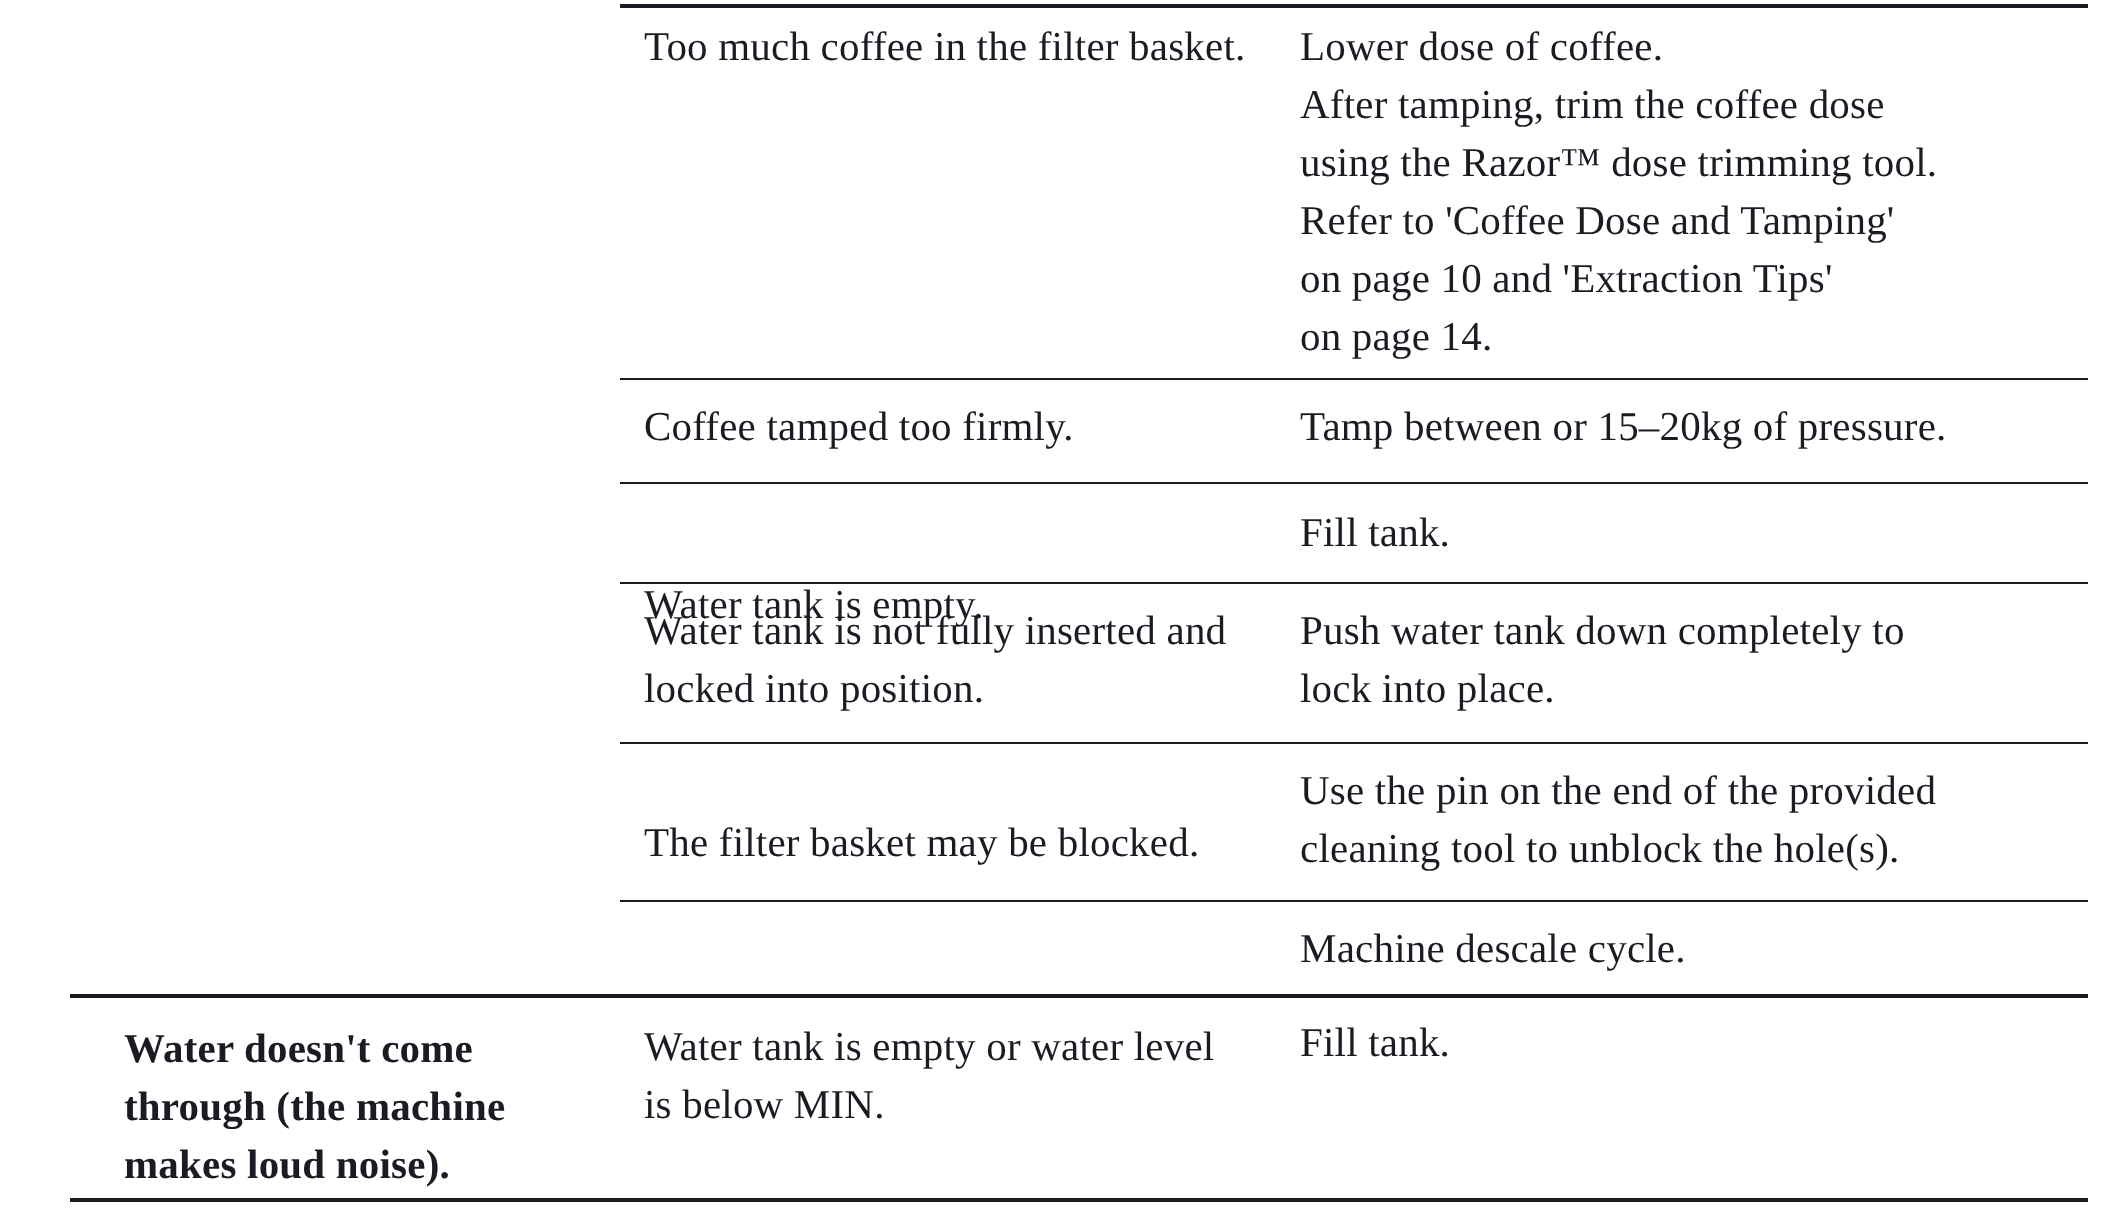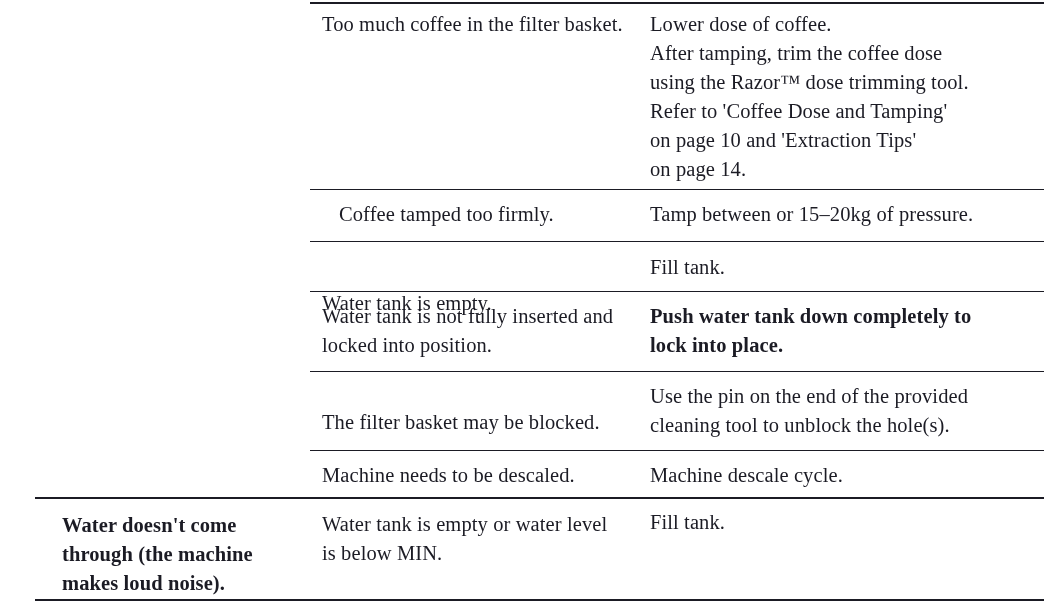--- a/index.html
+++ b/index.html
@@ -77,54 +77,51 @@
   </div>
   <div class="cell col-fix" style="top:10px;">
     <p>Lower dose of coffee.
 After tamping, trim the coffee dose
 using the Razor™ dose trimming tool.
 Refer to 'Coffee Dose and Tamping'
 on page 10 and 'Extraction Tips'
 on page 14.</p>
   </div>
 
-  <div class="cell col-cause" style="top:200px;margin-left:17px;">
+  <div class="cell col-cause" style="top:200px;">
     <p>Coffee tamped too firmly.</p>
   </div>
   <div class="cell col-fix" style="top:200px;">
     <p>Tamp between or 15–20kg of pressure.</p>
   </div>
 
   <div class="cell col-cause" style="top:253px;margin-top:36px;">
     <p>Water tank is empty.</p>
   </div>
   <div class="cell col-fix" style="top:253px;">
     <p>Fill tank.</p>
   </div>
 
   <div class="cell col-cause" style="top:302px;">
     <p>Water tank is not fully inserted and
 locked into position.</p>
   </div>
-  <div class="cell col-fix" style="top:302px;font-weight:bold;">
+  <div class="cell col-fix" style="top:302px;">
     <p>Push water tank down completely to
 lock into place.</p>
   </div>
 
   <div class="cell col-cause" style="top:382px;margin-top:26px;">
     <p>The filter basket may be blocked.</p>
   </div>
   <div class="cell col-fix" style="top:382px;">
     <p>Use the pin on the end of the provided
 cleaning tool to unblock the hole(s).</p>
   </div>
 
-  <div class="cell col-cause" style="top:461px;">
-    <p>Machine needs to be descaled.</p>
-  </div>
   <div class="cell col-fix" style="top:461px;">
     <p>Machine descale cycle.</p>
   </div>
 
   <div class="cell col-problem" style="top:511px;">
     <p>Water doesn't come
 through (the machine
 makes loud noise).</p>
   </div>
   <div class="cell col-cause" style="top:510px;">

